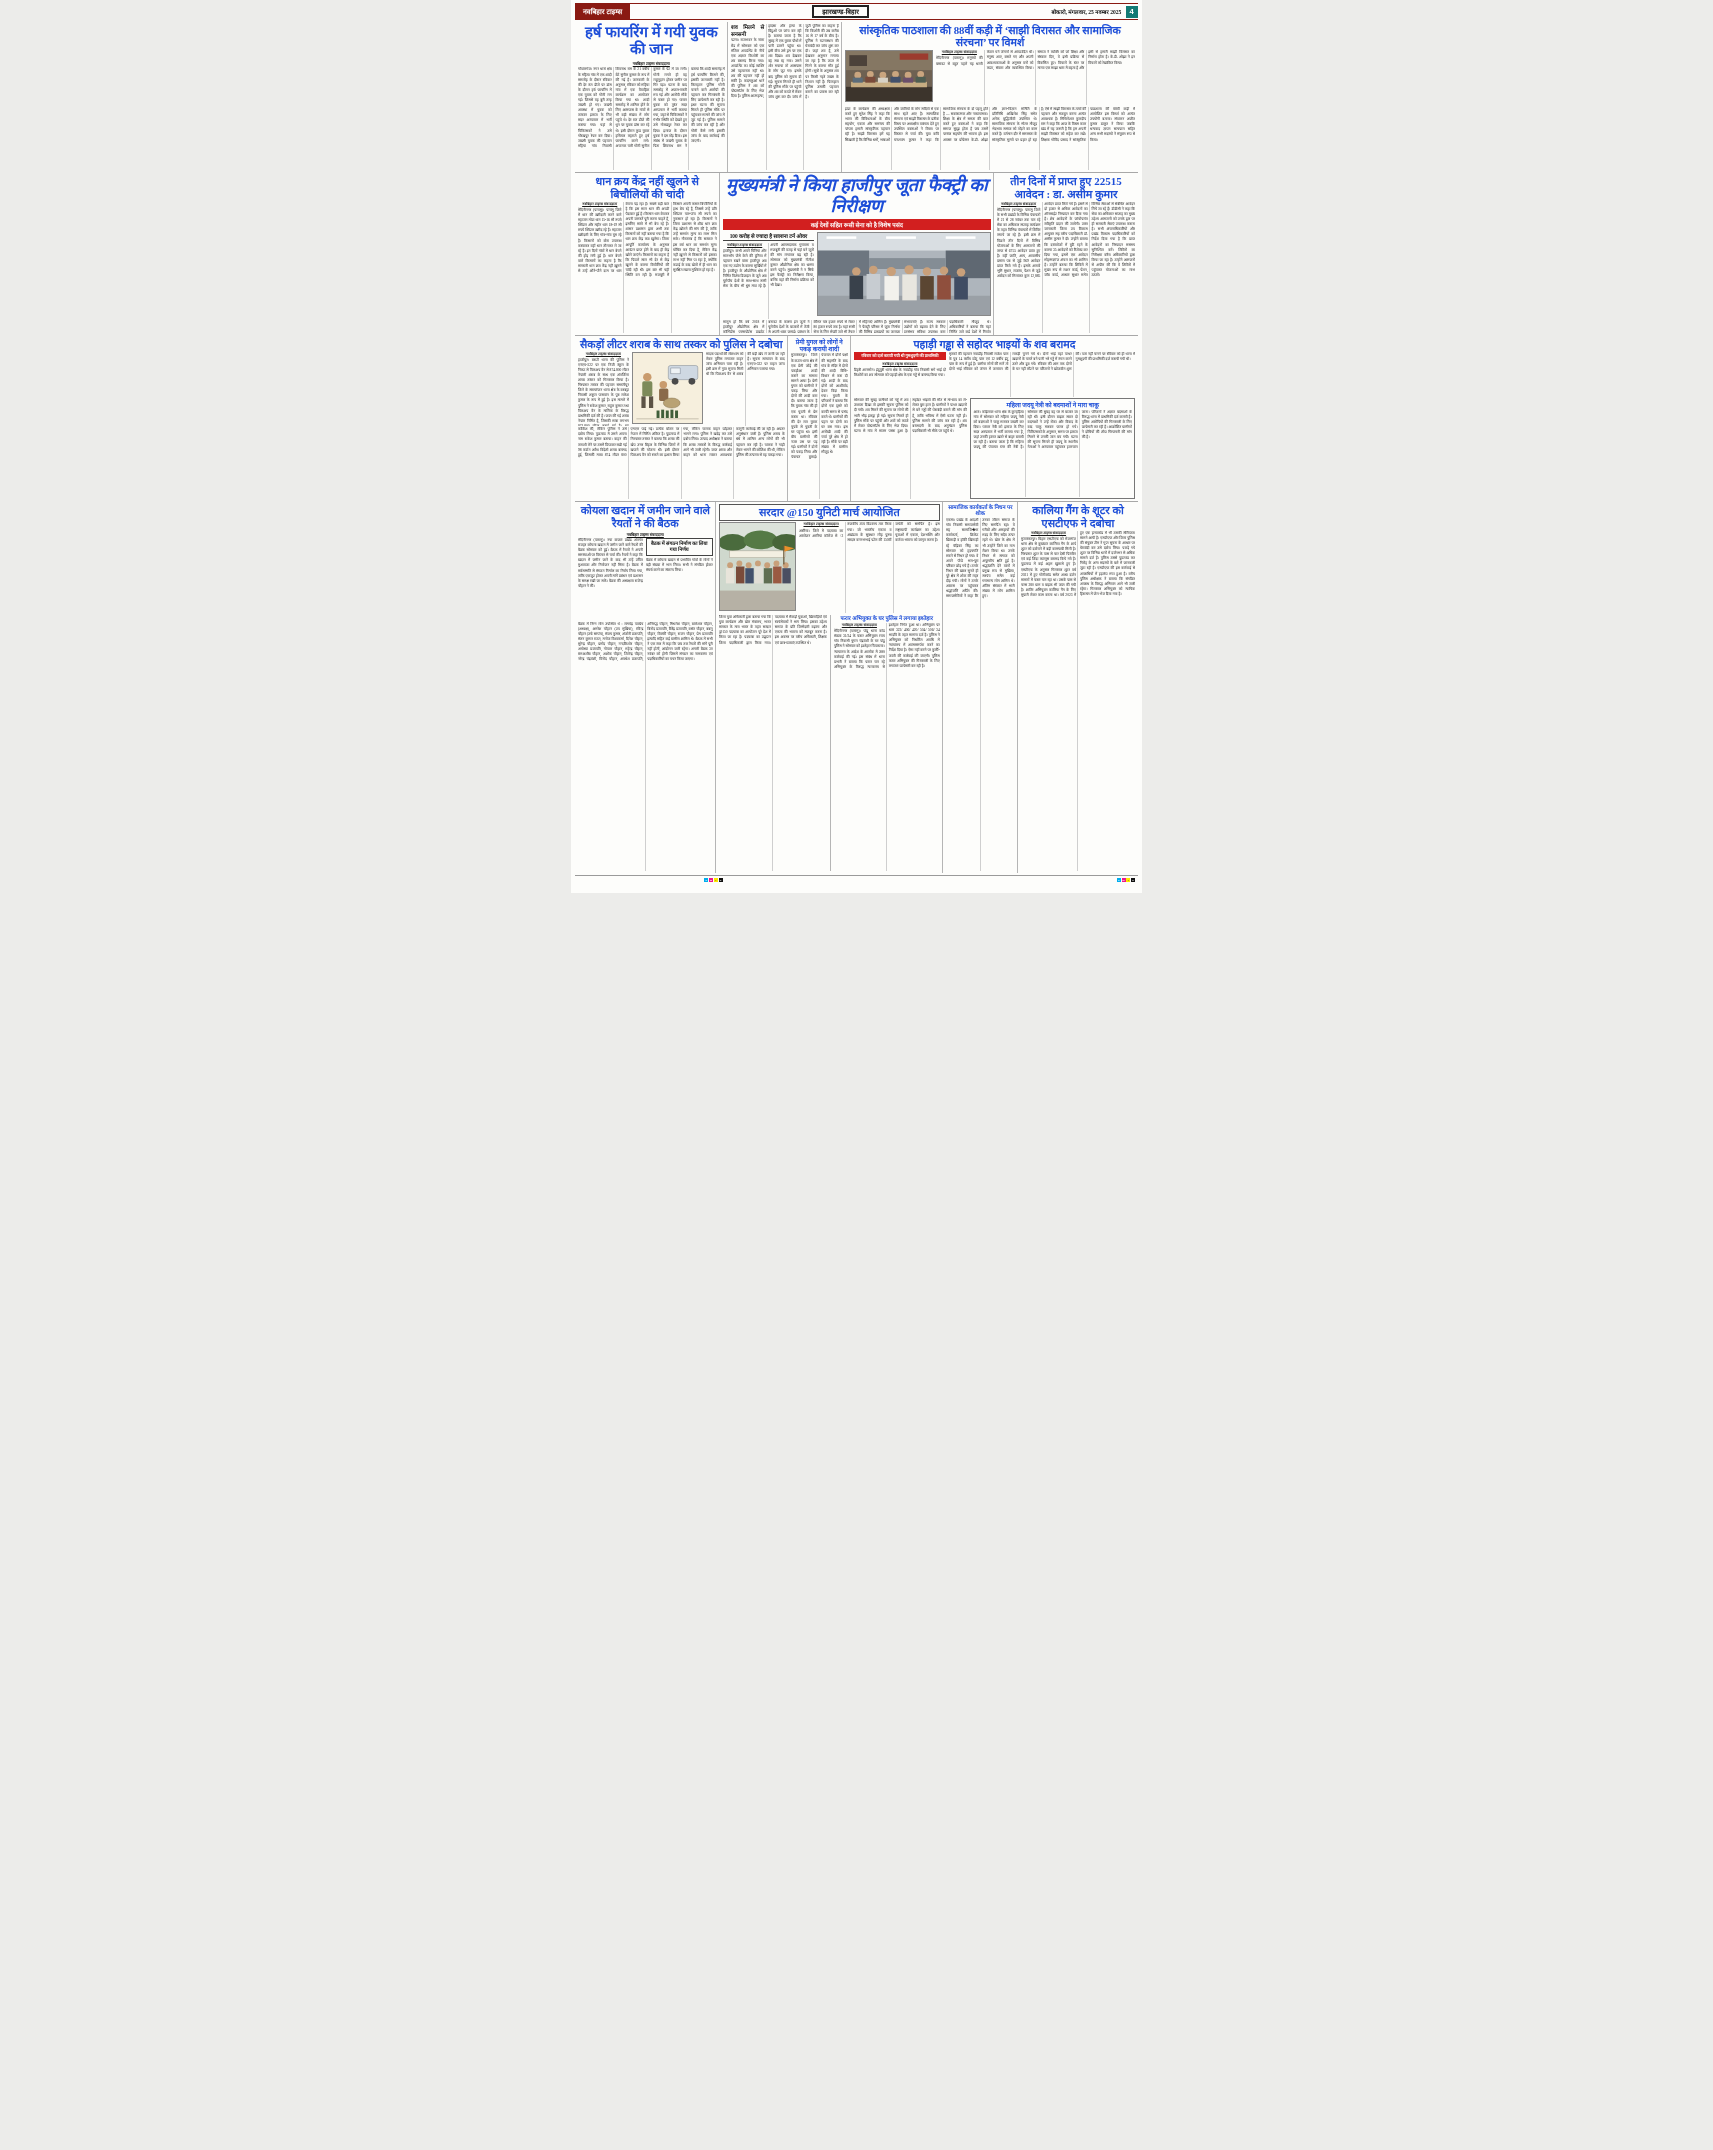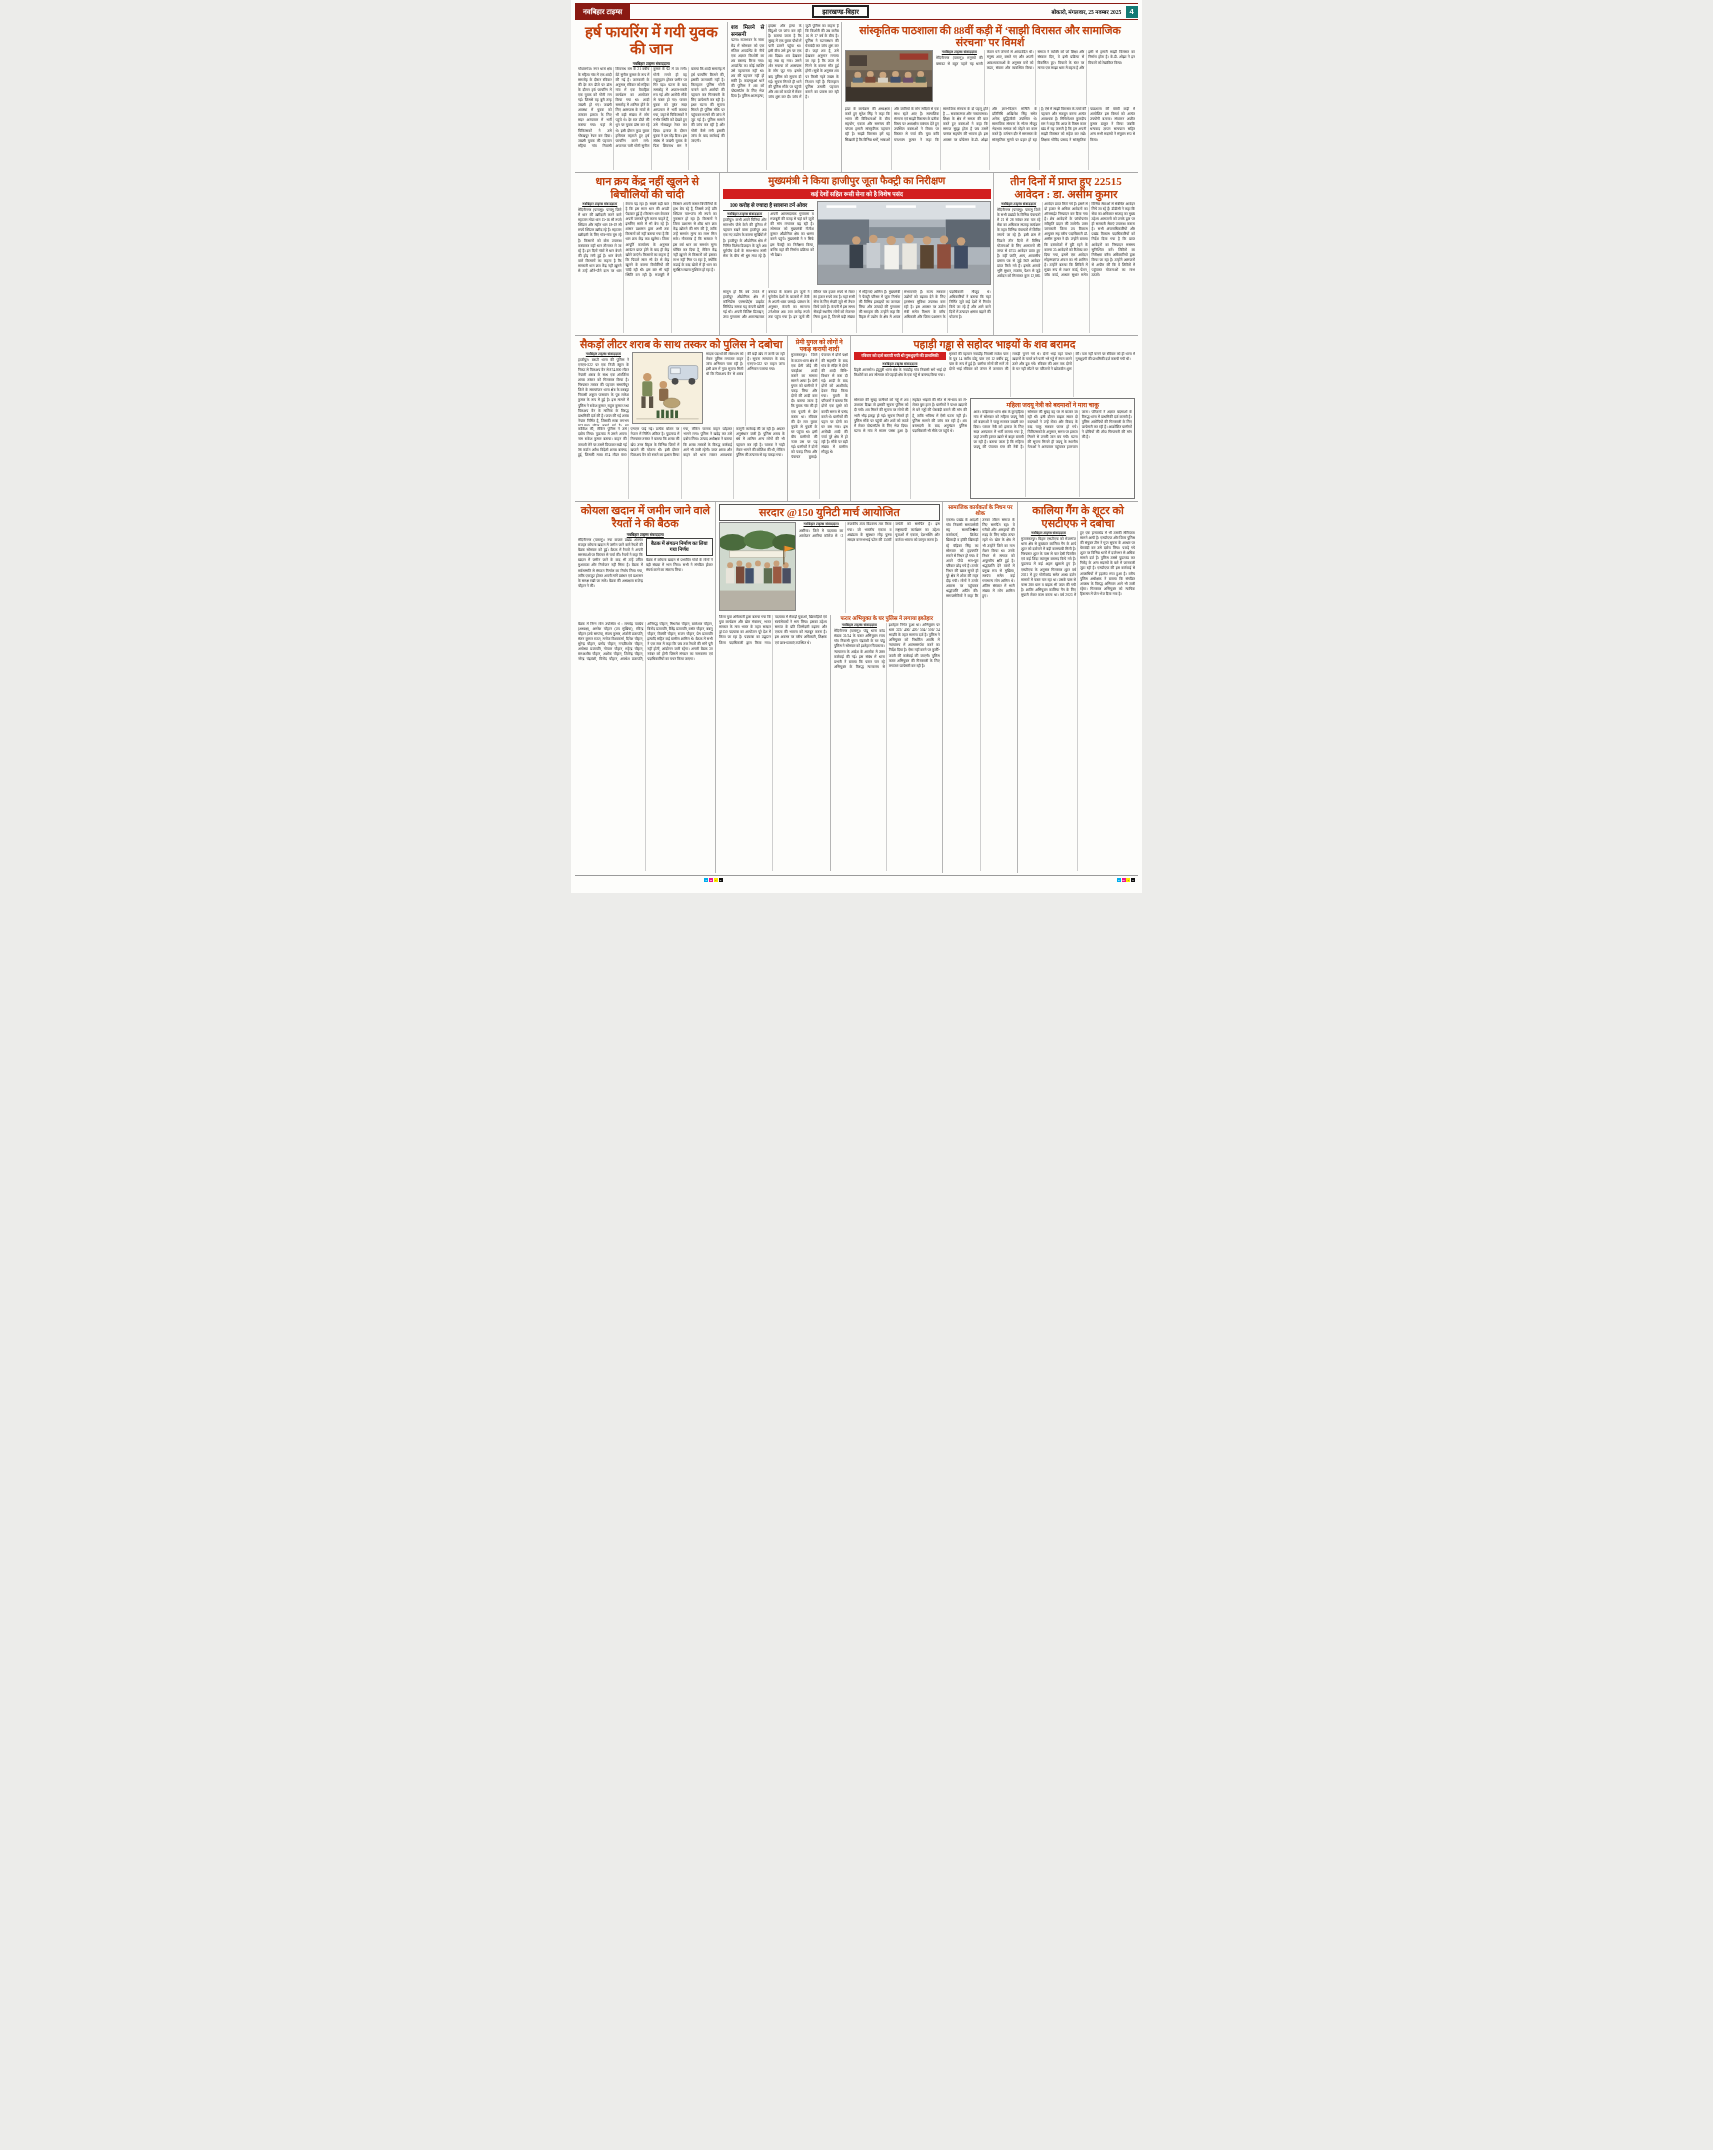--- a/index.html
+++ b/index.html
@@ -13,23 +13,23 @@
   .mh-spacer { flex:1; }
   .edition-box { border:0.4px solid #222; outline:0.4px solid #222; outline-offset:0.9px; padding:0.4px 8.6px; font-weight:bold; font-size:6.5px; white-space:nowrap; }
   .mh-date { font-weight:bold; font-size:5.6px; white-space:nowrap; }
   .page-badge { background:#137a74; color:#fff; font-weight:bold; font-size:7.7px; width:12px; height:12px; display:flex; align-items:center; justify-content:center; font-family:"Liberation Sans","DejaVu Sans",sans-serif; }
 
   
   .row { display:flex; border-bottom:0.4px solid #a8a8a8; }
   .row:last-of-type { border-bottom:none; }
   .art { padding:1.7px 2.6px; border-right:0.4px solid #b5b5b5; overflow:hidden; display:flex; flex-direction:column; }
   .art:last-child { border-right:none;align-items:center; }
-  .hl { font-weight:bold; text-align:center; line-height:1.18; color:#c2410c; margin-bottom:1.3px; }
+  .hl { font-weight:bold; text-align:center; line-height:1.18; color:#1d4ed8; margin-bottom:1.3px; }
   .hl-xxl { font-size:15px; }
-  .hl-xl  { font-size:10px; }
+  .hl-xl  { font-size:18px;font-style:italic; }
   .hl-lg  { font-size:10.8px; }
   .hl-md  { font-size:11px; }
   .hl-sm  { font-size:6.2px; }
   .hl-xs  { font-size:5.6px; }
   .byline { text-align:center; font-weight:bold; font-size:3.9px; text-decoration:underline; margin:0.9px 0 1.3px 0; }
   .byline-run { display:block; text-align:center; font-weight:bold; font-size:3.7px; text-decoration:underline; margin-bottom:0.9px; }
   .body { font-size:3.6px; line-height:1.42; text-align:justify; color:#151515; overflow:hidden; }
   .cols-2 { column-count:2; } .cols-3 { column-count:3; } .cols-4 { column-count:4; } .cols-6 { column-count:6; }
   [class*="cols-"] { column-gap:3.9px; column-rule:0.4px solid #cfcfcf; }
   .grow { flex:1; }

